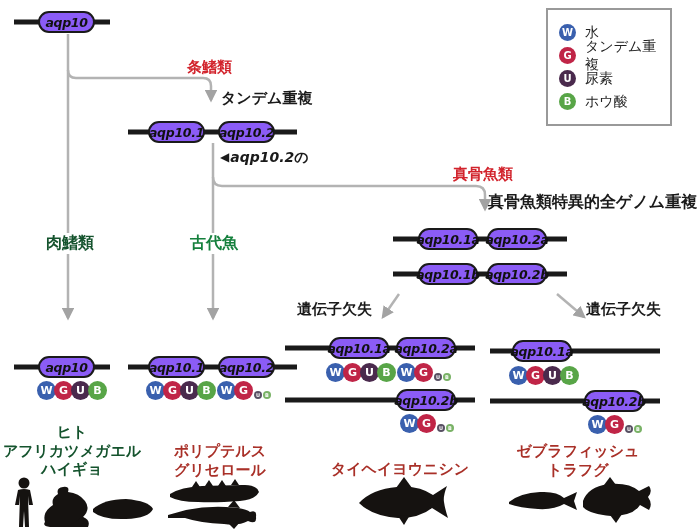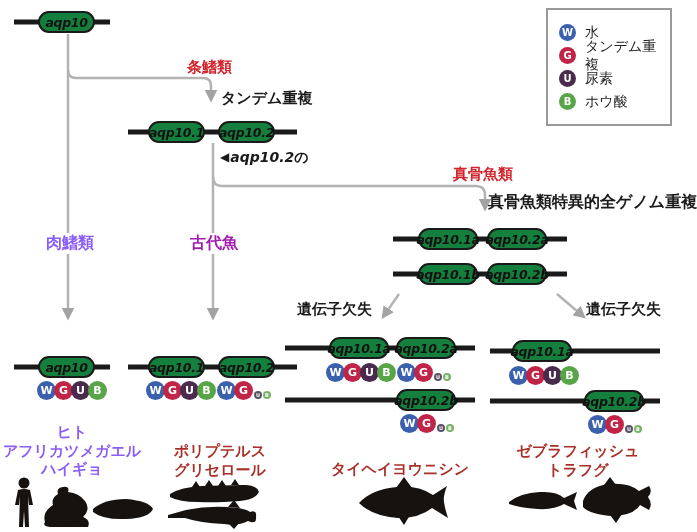--- a/index.html
+++ b/index.html
@@ -1,33 +1,33 @@
 <!DOCTYPE html>
 <html><head>
 <meta charset="utf-8">
 <style>
   html,body{margin:0;padding:0;background:#fff;}
   #canvas{position:relative;width:697px;height:532px;background:#fff;overflow:hidden;
           font-family:"DejaVu Sans","Liberation Sans",sans-serif;}
   svg.layer{position:absolute;left:0;top:0;z-index:0;}
-  .gbox{position:absolute;z-index:2;height:22px;background:#15803d;border:2.5px solid #1a1a1a;
+  .gbox{position:absolute;z-index:2;height:22px;background:#8b5cf6;border:2.5px solid #1a1a1a;
         border-radius:11px;display:flex;align-items:center;justify-content:center;
         box-sizing:border-box;}
   .gbox span{font-style:italic;font-weight:bold;font-size:12.5px;color:#111;letter-spacing:-0.3px;}
   .badges{position:absolute;z-index:2;display:flex;align-items:center;height:19px;}
   .bdg{width:19px;height:19px;border-radius:50%;color:#fff;font-weight:bold;font-size:11px;
        display:flex;align-items:center;justify-content:center;margin-left:-2px;flex:none;}
   .bdg:first-child{margin-left:0;}
   .bdg-sm{width:8px;height:8px;border-radius:50%;color:#fff;font-weight:bold;font-size:5px;
        display:flex;align-items:center;justify-content:center;align-self:flex-end;
        margin-left:1px;margin-bottom:1px;flex:none;}
   .c-w{background:#3a60ae;} .c-g{background:#c02547;} .c-u{background:#4a2a4d;} .c-b{background:#58a547;}
   .c-us{background:#585063;} .c-bs{background:#79b266;}
   .lbl{position:absolute;z-index:3;font-weight:bold;white-space:nowrap;}
-  .red{color:#d2232c;} .dred{color:#a93028;} .green{color:#8b5cf6;} .blk{color:#1a1a1a;}
+  .red{color:#d2232c;} .dred{color:#a93028;} .green{color:#14532d;} .blk{color:#1a1a1a;}
   .onLine{background:#fff;padding:0 2px;}
   .species{position:absolute;z-index:3;font-weight:bold;font-size:15px;text-align:center;
            line-height:18.5px;transform:translateX(-50%);white-space:nowrap;}
   .legend{position:absolute;left:546px;top:8px;width:126px;z-index:3;background:#fff;
           border:2px solid #999;box-sizing:border-box;padding:9px 0 9px 11px;}
   .legend-row{display:flex;align-items:center;height:19px;margin:4px 0;}
   .legend-row .bdg{width:17px;height:17px;font-size:10px;margin-left:0;}
   .legend-row .legend-label{margin-left:9px;font-size:14px;color:#222;font-weight:normal;}
   .ann1{position:absolute;z-index:3;font-weight:bold;font-size:14px;color:#1a1a1a;white-space:nowrap;}
   .ann1 .it{font-style:italic;}
@@ -164,21 +164,21 @@
   </div>
 
   <span class="lbl red" style="left:187px;top:58px;font-size:15px">条鰭類</span>
   <span class="lbl blk" style="left:221px;top:89px;font-size:15px">タンデム重複</span>
   <div class="ann1" style="left:220px;top:149px"><span class="mk">◀</span><span class="it">aqp10.2</span><span>の</span></div>
   <span class="lbl red" style="left:453px;top:165px;font-size:15px">真骨魚類</span>
   <span class="lbl blk" style="left:488px;top:192px;font-size:16px">真骨魚類特異的全ゲノム重複</span>
   <span class="lbl blk" style="left:297px;top:300px;font-size:15px">遺伝子欠失</span>
   <span class="lbl blk" style="left:586px;top:300px;font-size:15px">遺伝子欠失</span>
   <span class="lbl green onLine" style="left:44px;top:233px;font-size:16px">肉鰭類</span>
-  <span class="lbl dred onLine" style="left:188px;top:233px;font-size:16px;color:#a21caf">古代魚</span>
+  <span class="lbl dred onLine" style="left:188px;top:233px;font-size:16px;color:#15803d">古代魚</span>
 
   <div class="species green" style="left:72px;top:423px">
     <div>ヒト</div>
     <div>アフリカツメガエル</div>
     <div>ハイギョ</div>
   </div>
   <div class="species dred" style="left:220px;top:442px">
     <div>ポリプテルス</div>
     <div>グリセロール</div>
   </div>

